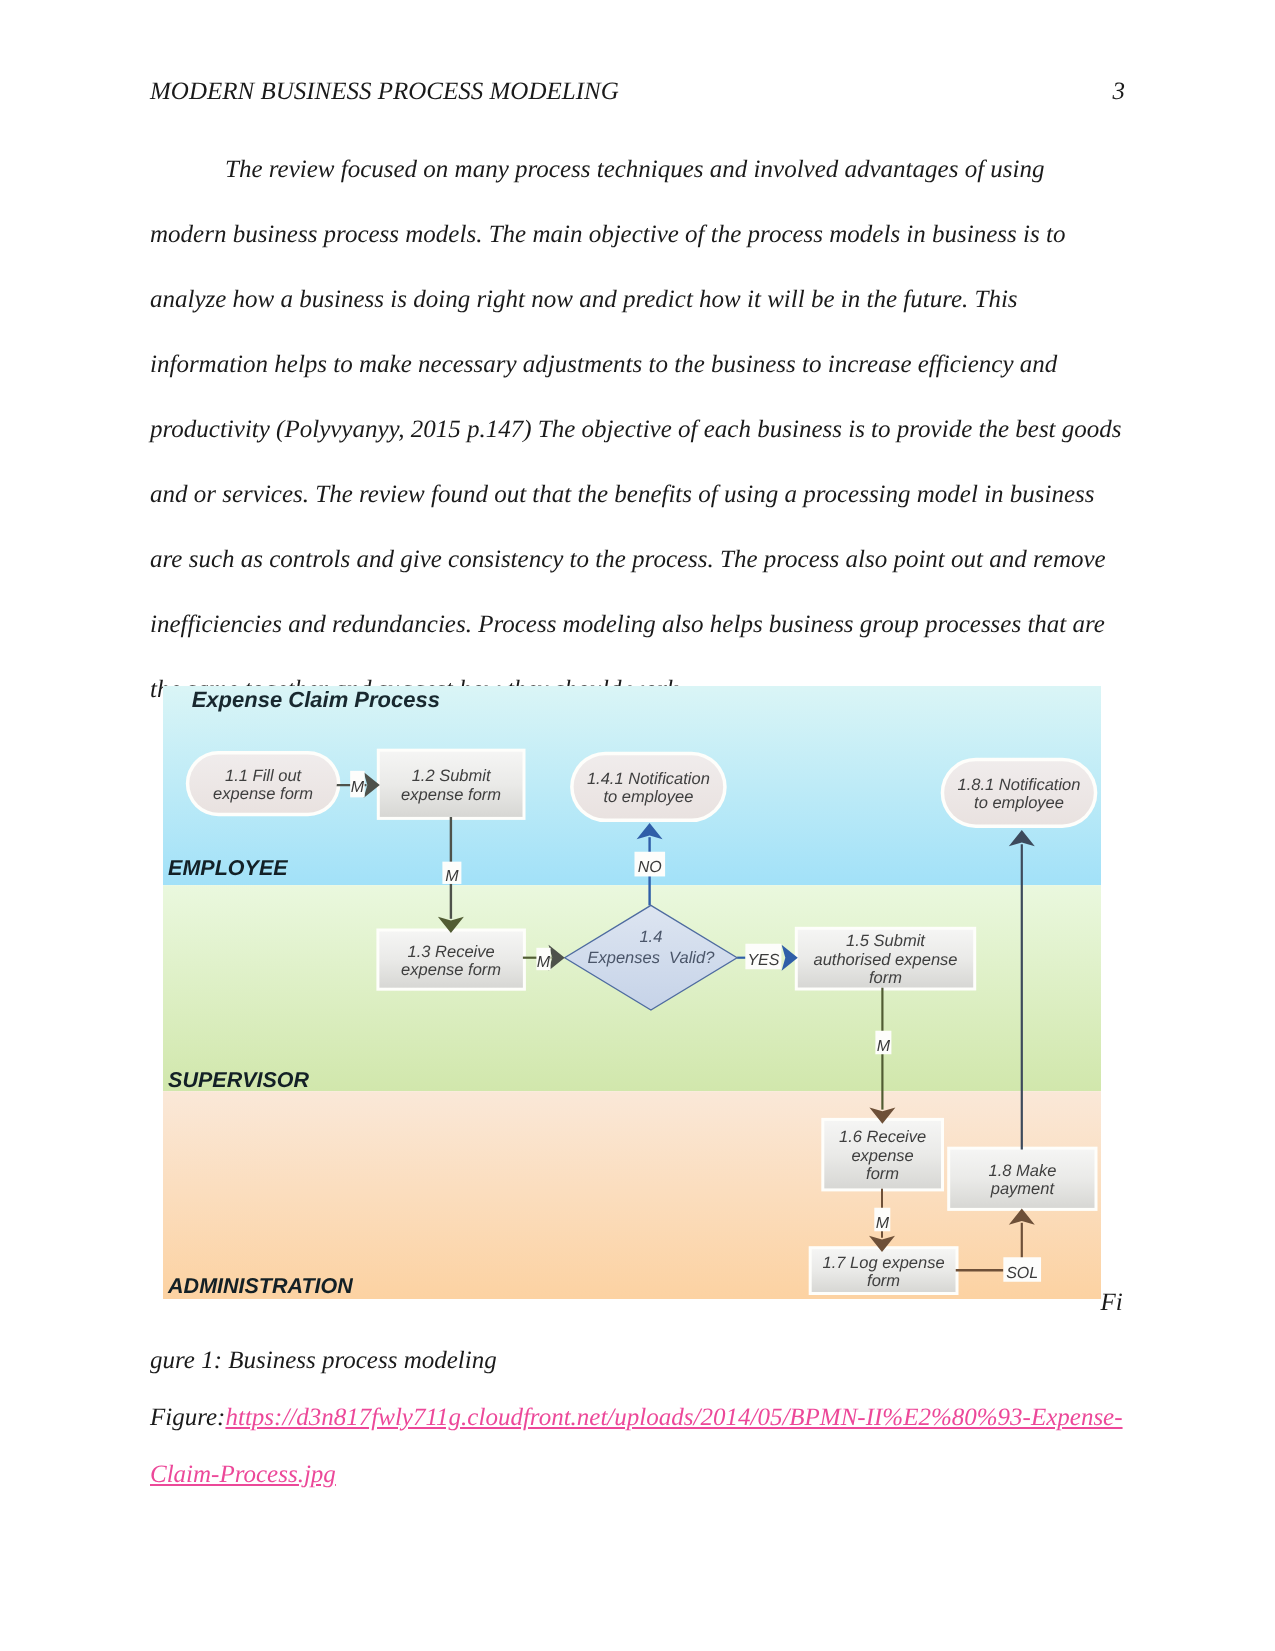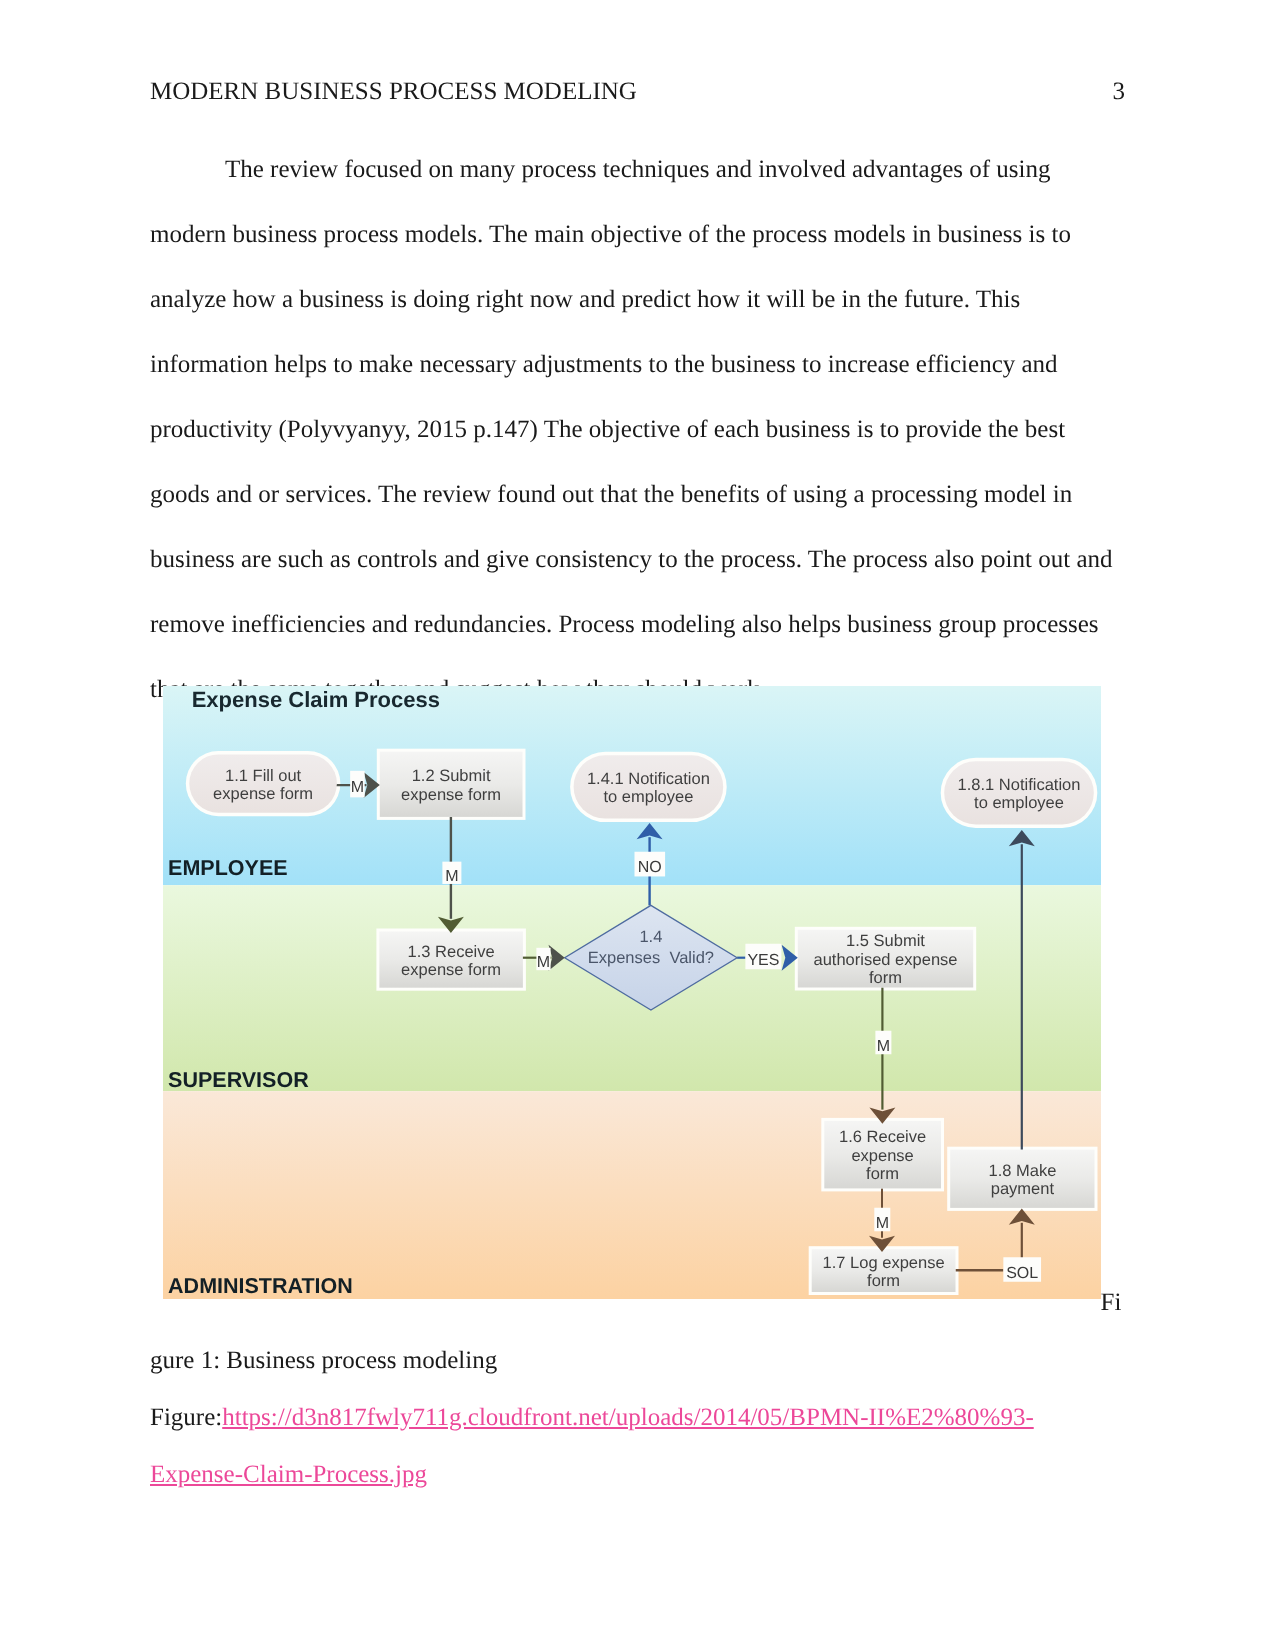--- a/index.html
+++ b/index.html
@@ -1,21 +1,21 @@
 <!DOCTYPE html>
 <html><head>
 <meta charset="utf-8">
 <title>Modern Business Process Modeling</title>
 <style>
   html,body{margin:0;padding:0;background:#ffffff;}
   body{width:1275px;height:1651px;overflow:hidden;
        font-family:"Liberation Serif",serif;color:#1A1A1A;
        -webkit-font-smoothing:antialiased;
        text-rendering:geometricPrecision;}
-  .page{position:relative;width:1275px;height:1651px;background:#fff;}
+  .page{position:relative;width:1275px;height:1651px;background:#fff;font-style:italic;}
   .running-head{position:absolute;left:150px;top:79px;width:975px;
        font-size:25px;line-height:25px;letter-spacing:0;}
   .running-head .title{float:left;}
   .running-head .pageno{float:right;}
   .body-copy{position:absolute;left:150px;top:137px;width:975px;
        font-size:25px;line-height:65px;text-indent:75px;text-align:left;}
   .figure-block{position:absolute;left:150px;top:686px;width:975px;
        font-size:25px;line-height:57.2px;}
   .figure-line1{word-break:break-all;}
   .diagram-wrap{display:inline-block;vertical-align:11.4px;

